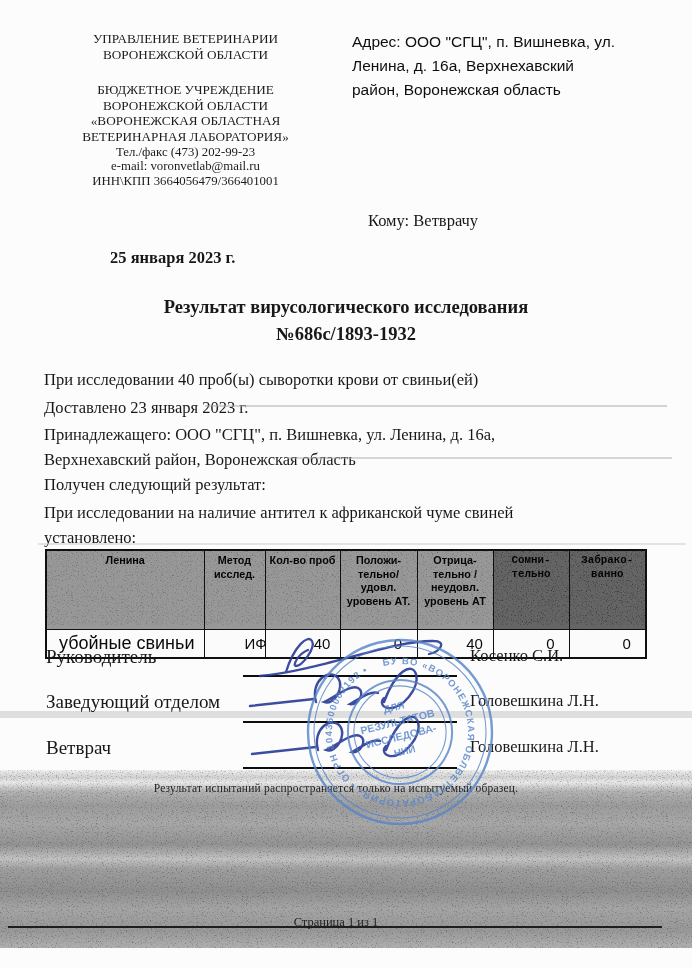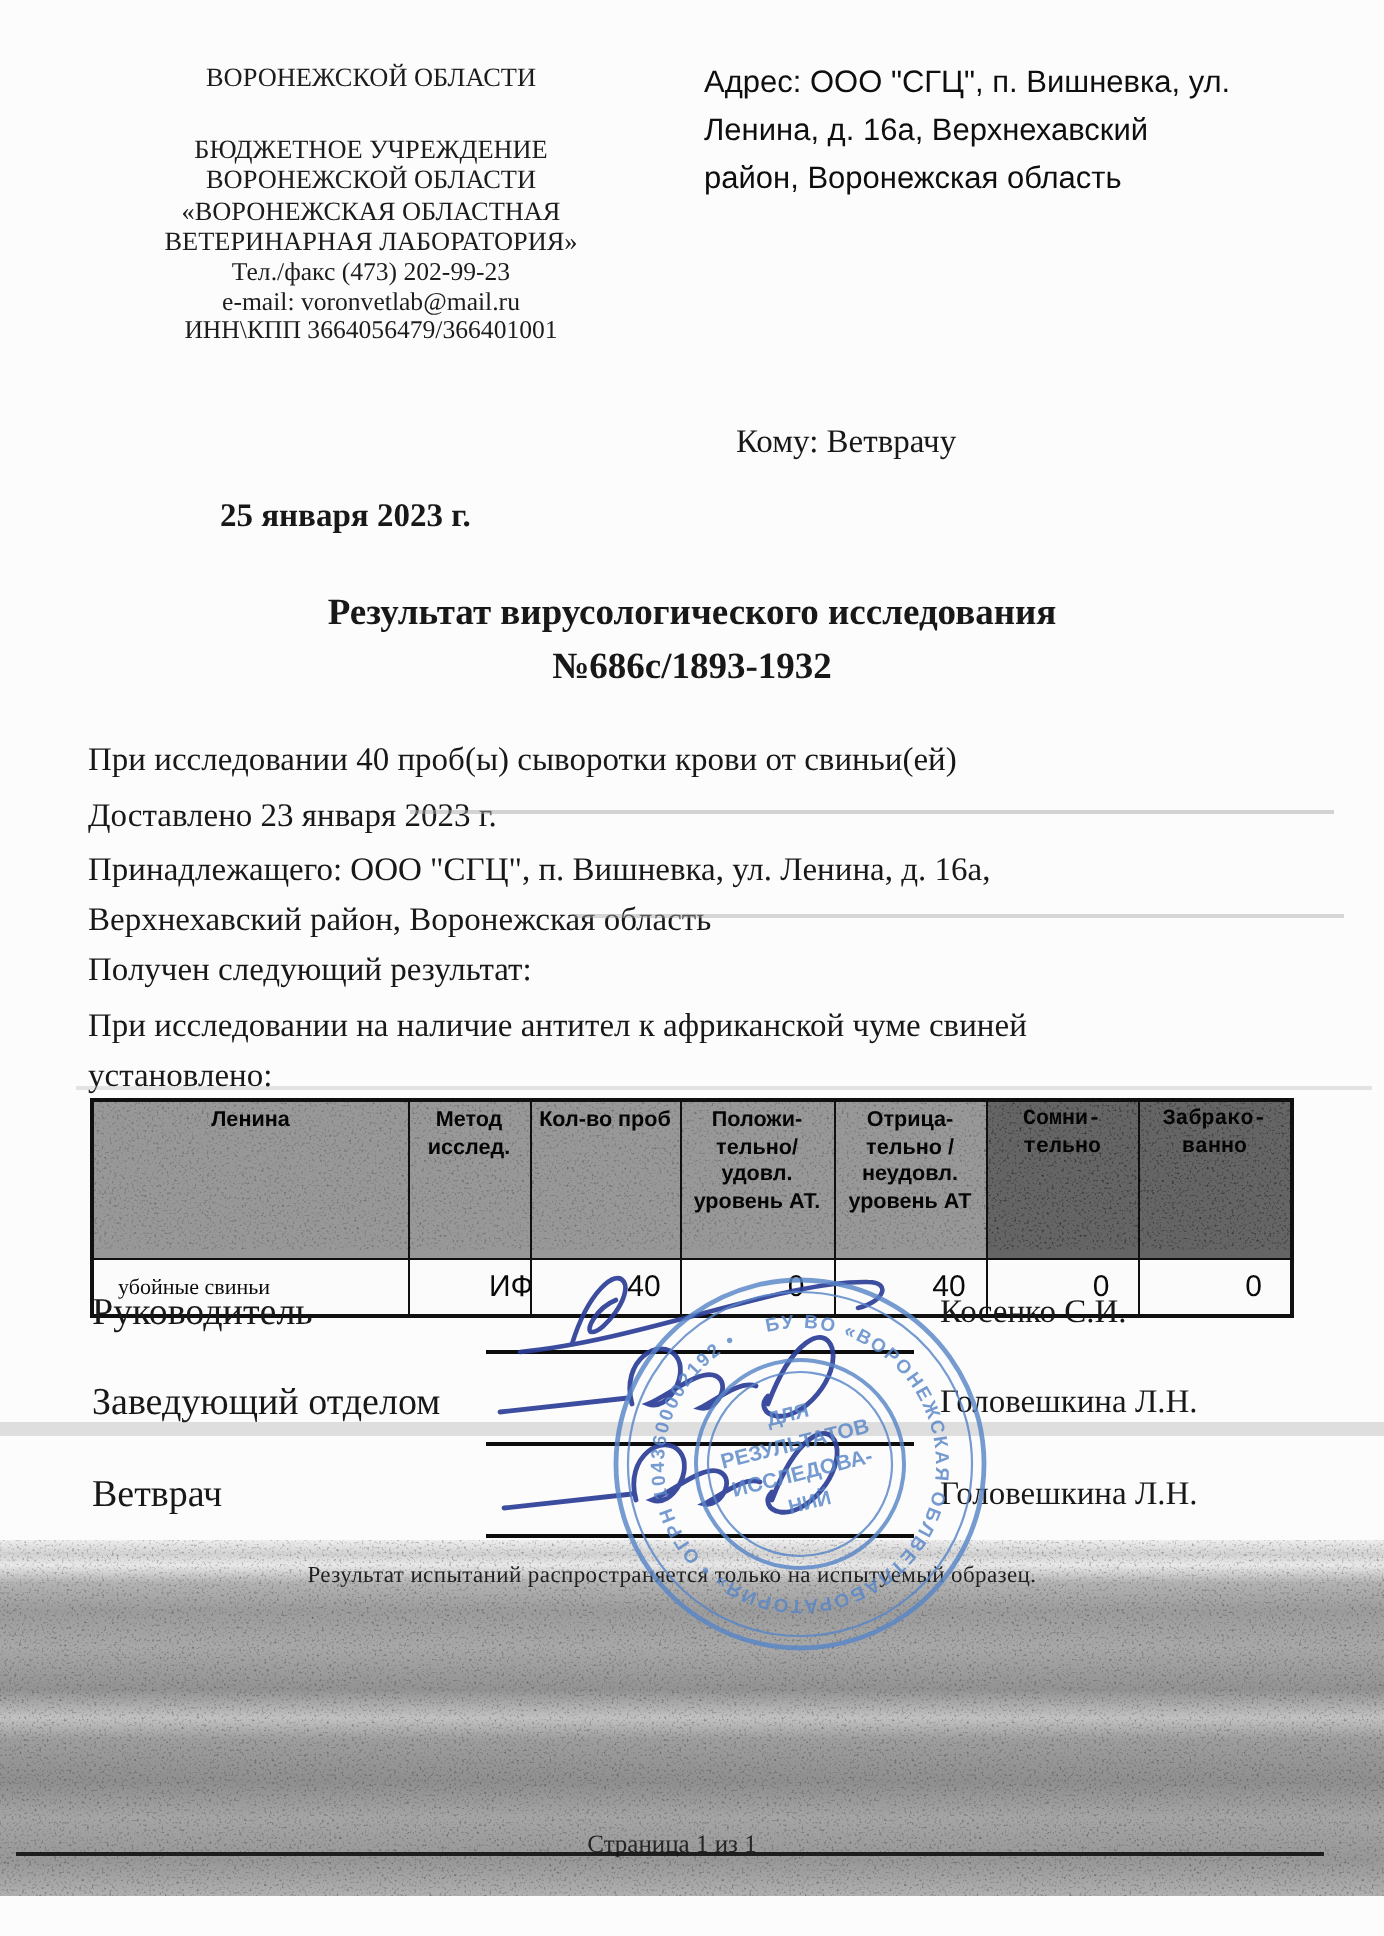--- a/index.html
+++ b/index.html
@@ -21,21 +21,21 @@
   .artifact{position:absolute;background:#a9a9a9;}
   
   .res-table{position:absolute;left:45px;top:549px;width:600px;border-collapse:collapse;
              table-layout:fixed;border:2px solid #101010;font-family:"Liberation Sans",sans-serif;}
   .res-table th,.res-table td{border:1.6px solid #101010;overflow:hidden;}
   .res-table th{height:74px;vertical-align:top;padding-top:3px;font-size:10.8px;font-weight:bold;
                 line-height:13.5px;white-space:pre-line;text-align:center;color:#050505;}
   .res-table th.light{background:#989898;}
   .res-table th.dark{background:#656565;font-family:Liberation Mono, monospace;}
   .res-table td{height:25px;font-size:15px;text-align:center;background:#fbfbfb;color:#0a0a0a;padding-left:40px;}
-  .res-table td.left{text-align:left;padding-left:12px;font-size:11px;font-family:Liberation Serif, serif;}
+  .res-table td.left{text-align:left;padding-left:12px;font-size:18px;}
   
   .sig-role{left:46px;font-size:19px;}
   .sig-name{left:470px;font-size:16.5px;}
   .sig-line{position:absolute;left:243px;width:214px;height:2px;background:#0d0d0d;}
   .sig-svg{position:absolute;z-index:3;}
   .stamp{z-index:7;}
   .noise-ovl{position:absolute;z-index:3;pointer-events:none;}
   .band{left:0;top:770px;z-index:5;}
   .footer-disc{left:0;top:782px;width:672px;text-align:center;font-size:11.5px;
                color:#1f1f1f;z-index:6;letter-spacing:.2px;}
@@ -50,20 +50,21 @@
     <filter id="grain" x="0%" y="0%" width="100%" height="100%">
       <feTurbulence type="fractalNoise" baseFrequency="0.8" numOctaves="2" seed="7"></feTurbulence>
       <feColorMatrix type="matrix" values="0 0 0 0 0  0 0 0 0 0  0 0 0 0 0  2 0 0 0 -1.1"></feColorMatrix>
     </filter>
   </defs>
 </svg>
 
 <div class="page">
 
   <div class="abs org">
+    <div class="big">УПРАВЛЕНИЕ ВЕТЕРИНАРИИ</div>
     <div class="big">ВОРОНЕЖСКОЙ ОБЛАСТИ</div>
     <div class="big gap">БЮДЖЕТНОЕ УЧРЕЖДЕНИЕ</div>
     <div class="big">ВОРОНЕЖСКОЙ ОБЛАСТИ</div>
     <div class="big">«ВОРОНЕЖСКАЯ ОБЛАСТНАЯ</div>
     <div class="big">ВЕТЕРИНАРНАЯ ЛАБОРАТОРИЯ»</div>
     <div>Тел./факс  (473) 202-99-23</div>
     <div>e-mail: voronvetlab@mail.ru</div>
     <div>ИНН\КПП 3664056479/366401001</div>
   </div>
 

